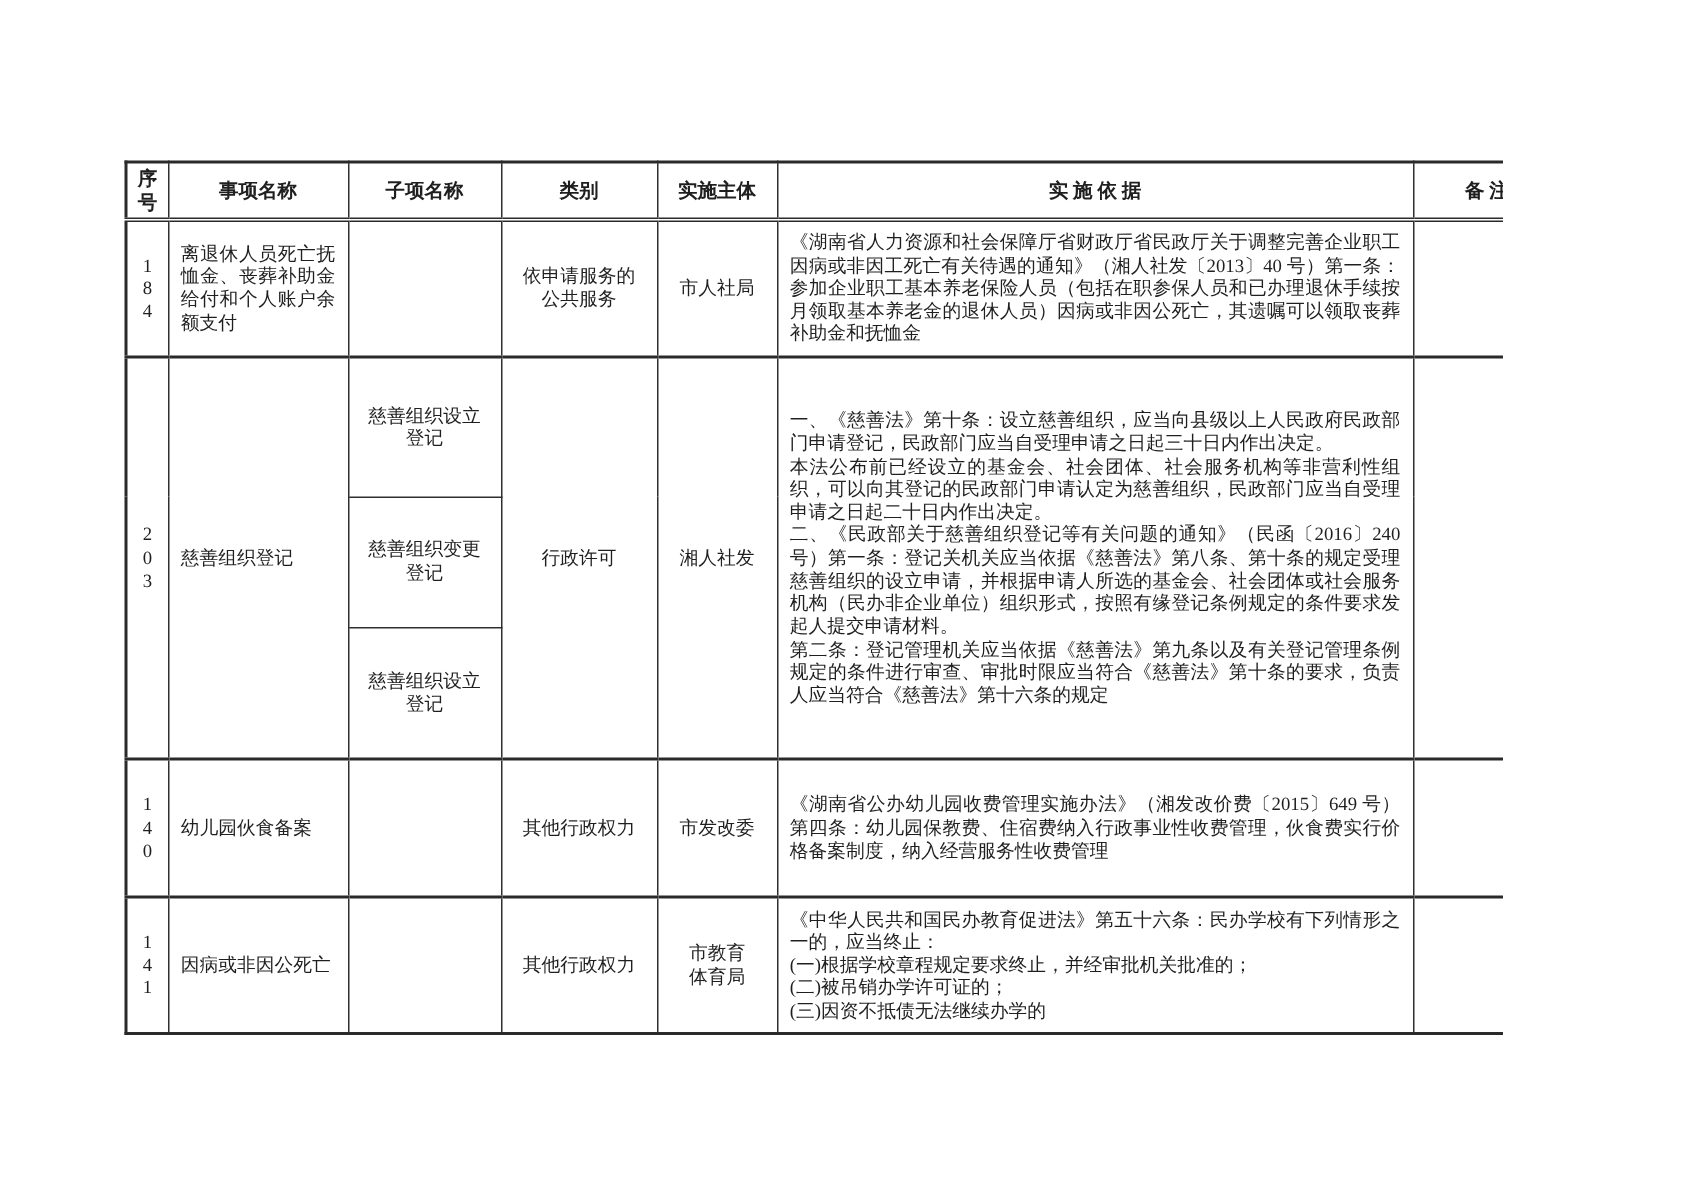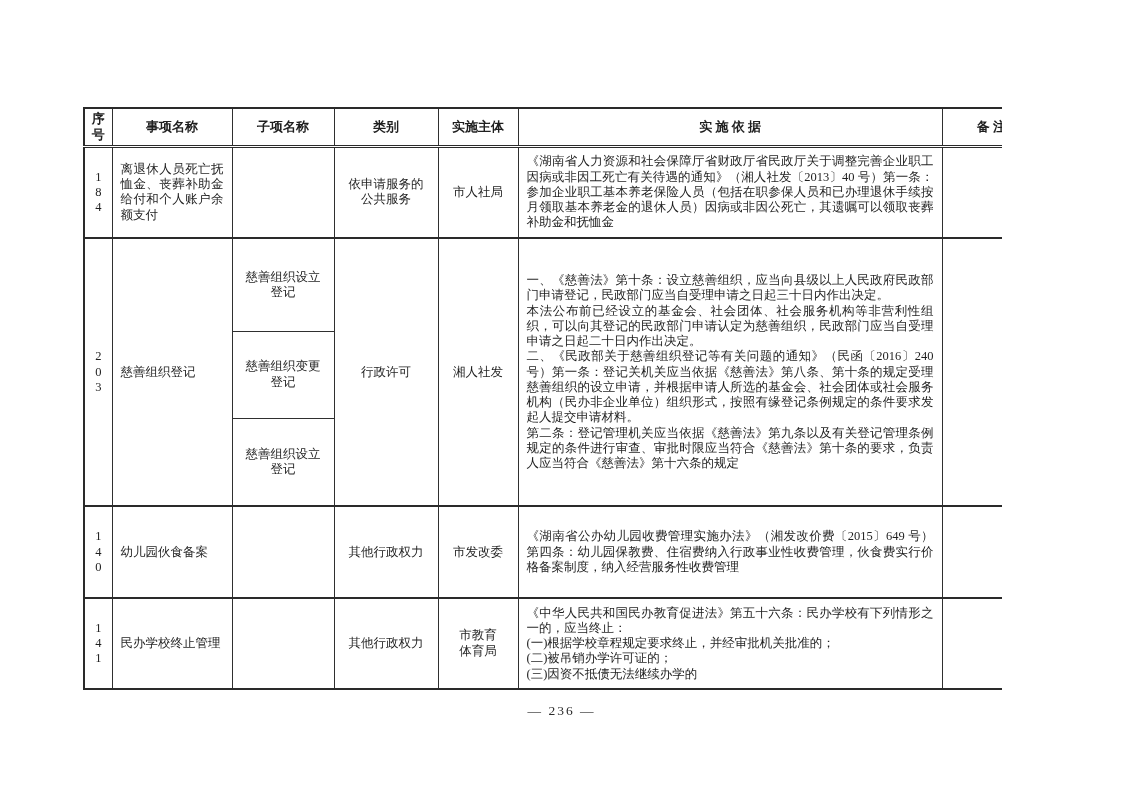--- a/index.html
+++ b/index.html
@@ -143,30 +143,29 @@
         <td class="c-name">幼儿园伙食备案</td>
         <td class="c-sub"></td>
         <td class="c-cat">其他行政权力</td>
         <td class="c-agency">市发改委</td>
         <td class="c-basis">《湖南省公办幼儿园收费管理实施办法》（湘发改价费〔2015〕649 号）第四条：幼儿园保教费、住宿费纳入行政事业性收费管理，伙食费实行价格备案制度，纳入经营服务性收费管理</td>
         <td class="c-remark"></td>
       </tr>
 
       <tr class="row-major" style="height:91px">
         <td class="c-no">141</td>
-        <td class="c-name">民办学校终止管理</td>
+        <td class="c-name">因病或非因公死亡</td>
         <td class="c-sub"></td>
         <td class="c-cat">其他行政权力</td>
         <td class="c-agency">市教育
 体育局</td>
         <td class="c-basis">《中华人民共和国民办教育促进法》第五十六条：民办学校有下列情形之一的，应当终止：
 (一)根据学校章程规定要求终止，并经审批机关批准的；
 (二)被吊销办学许可证的；
 (三)因资不抵债无法继续办学的</td>
         <td class="c-remark"></td>
       </tr>
 
     </tbody>
   </table>
 
-  <div class="page-number">— 236 —</div>
 
 </div>
 
 </body></html>

